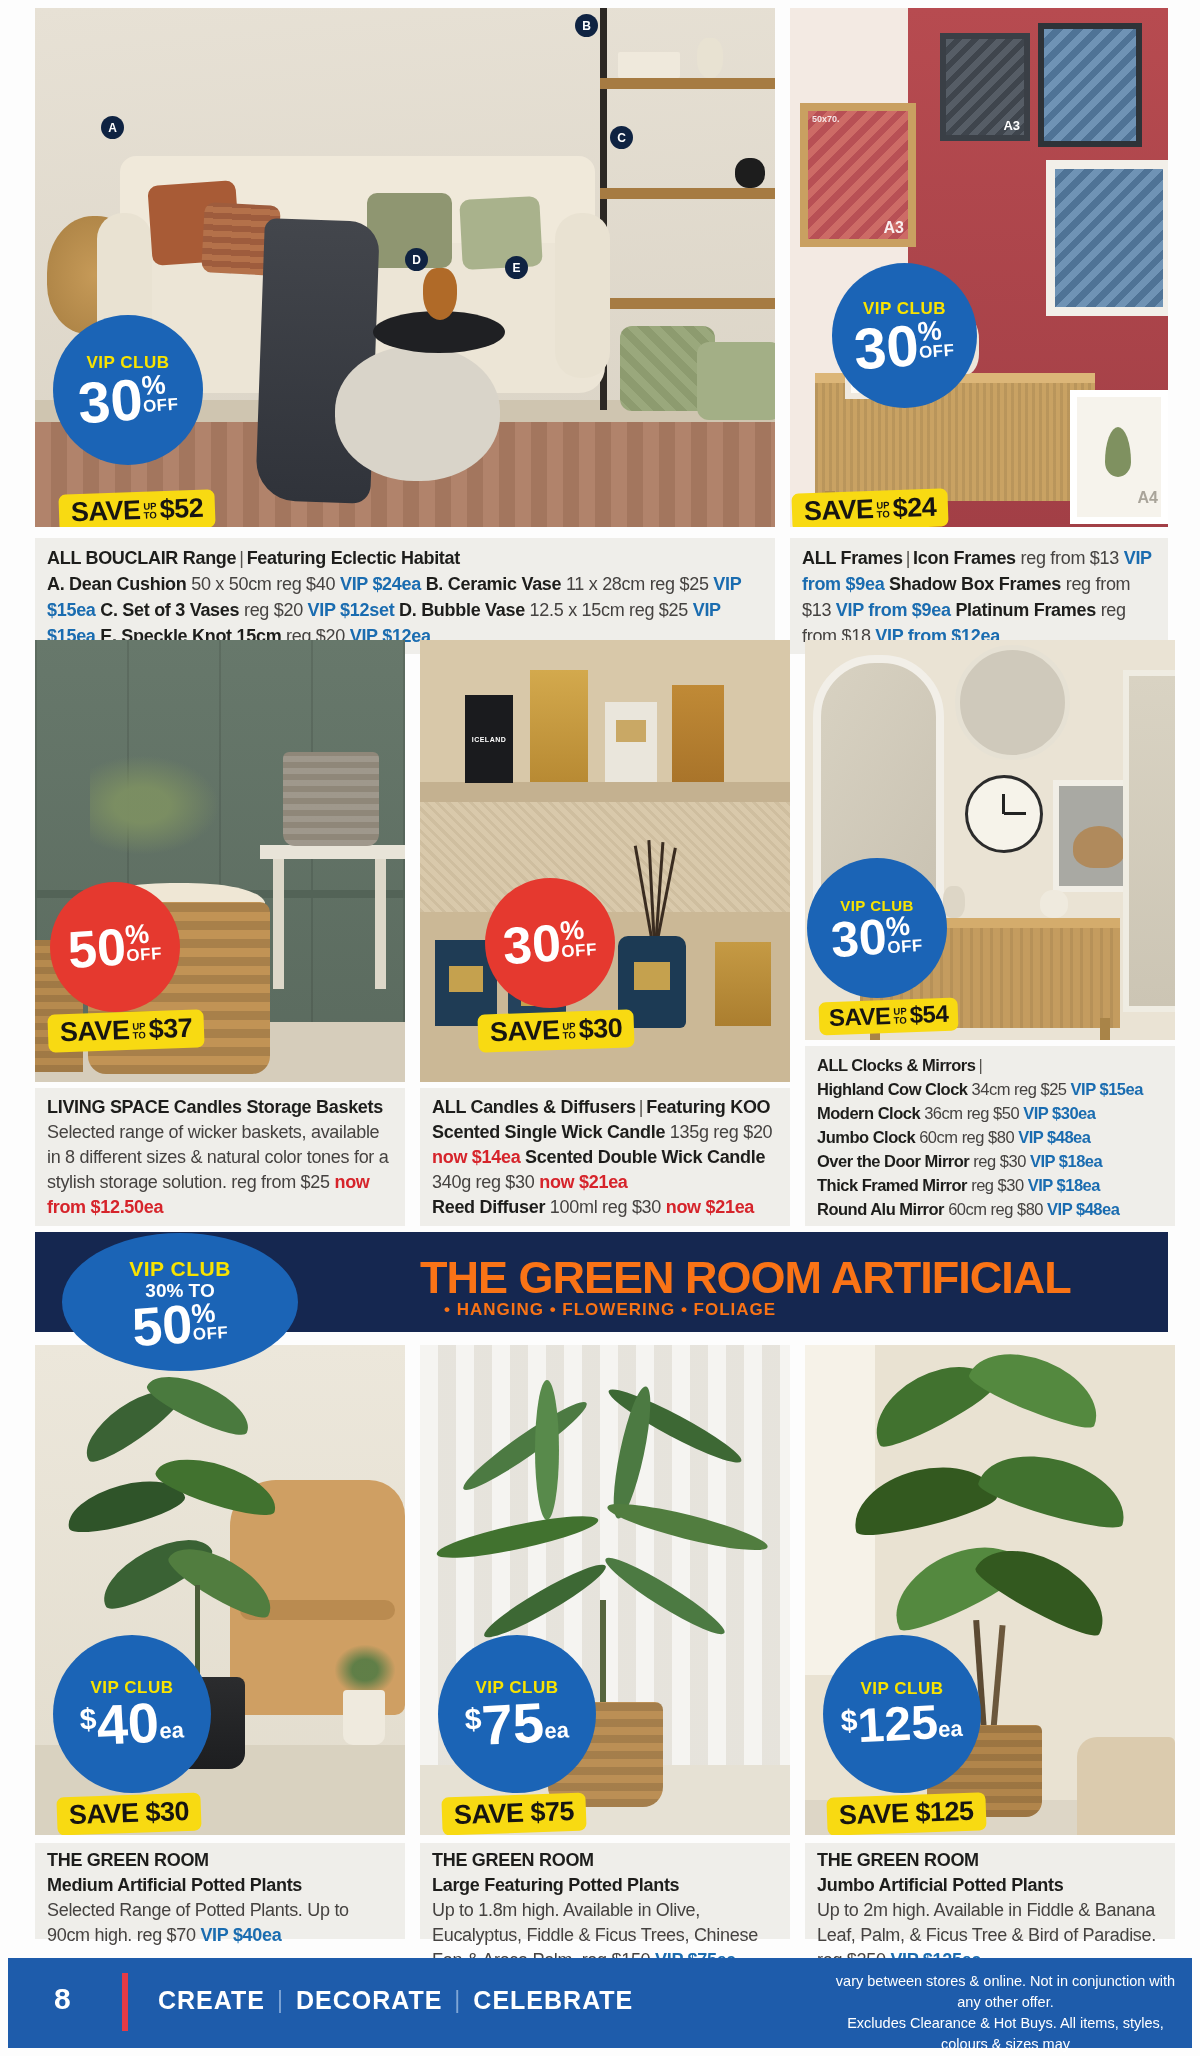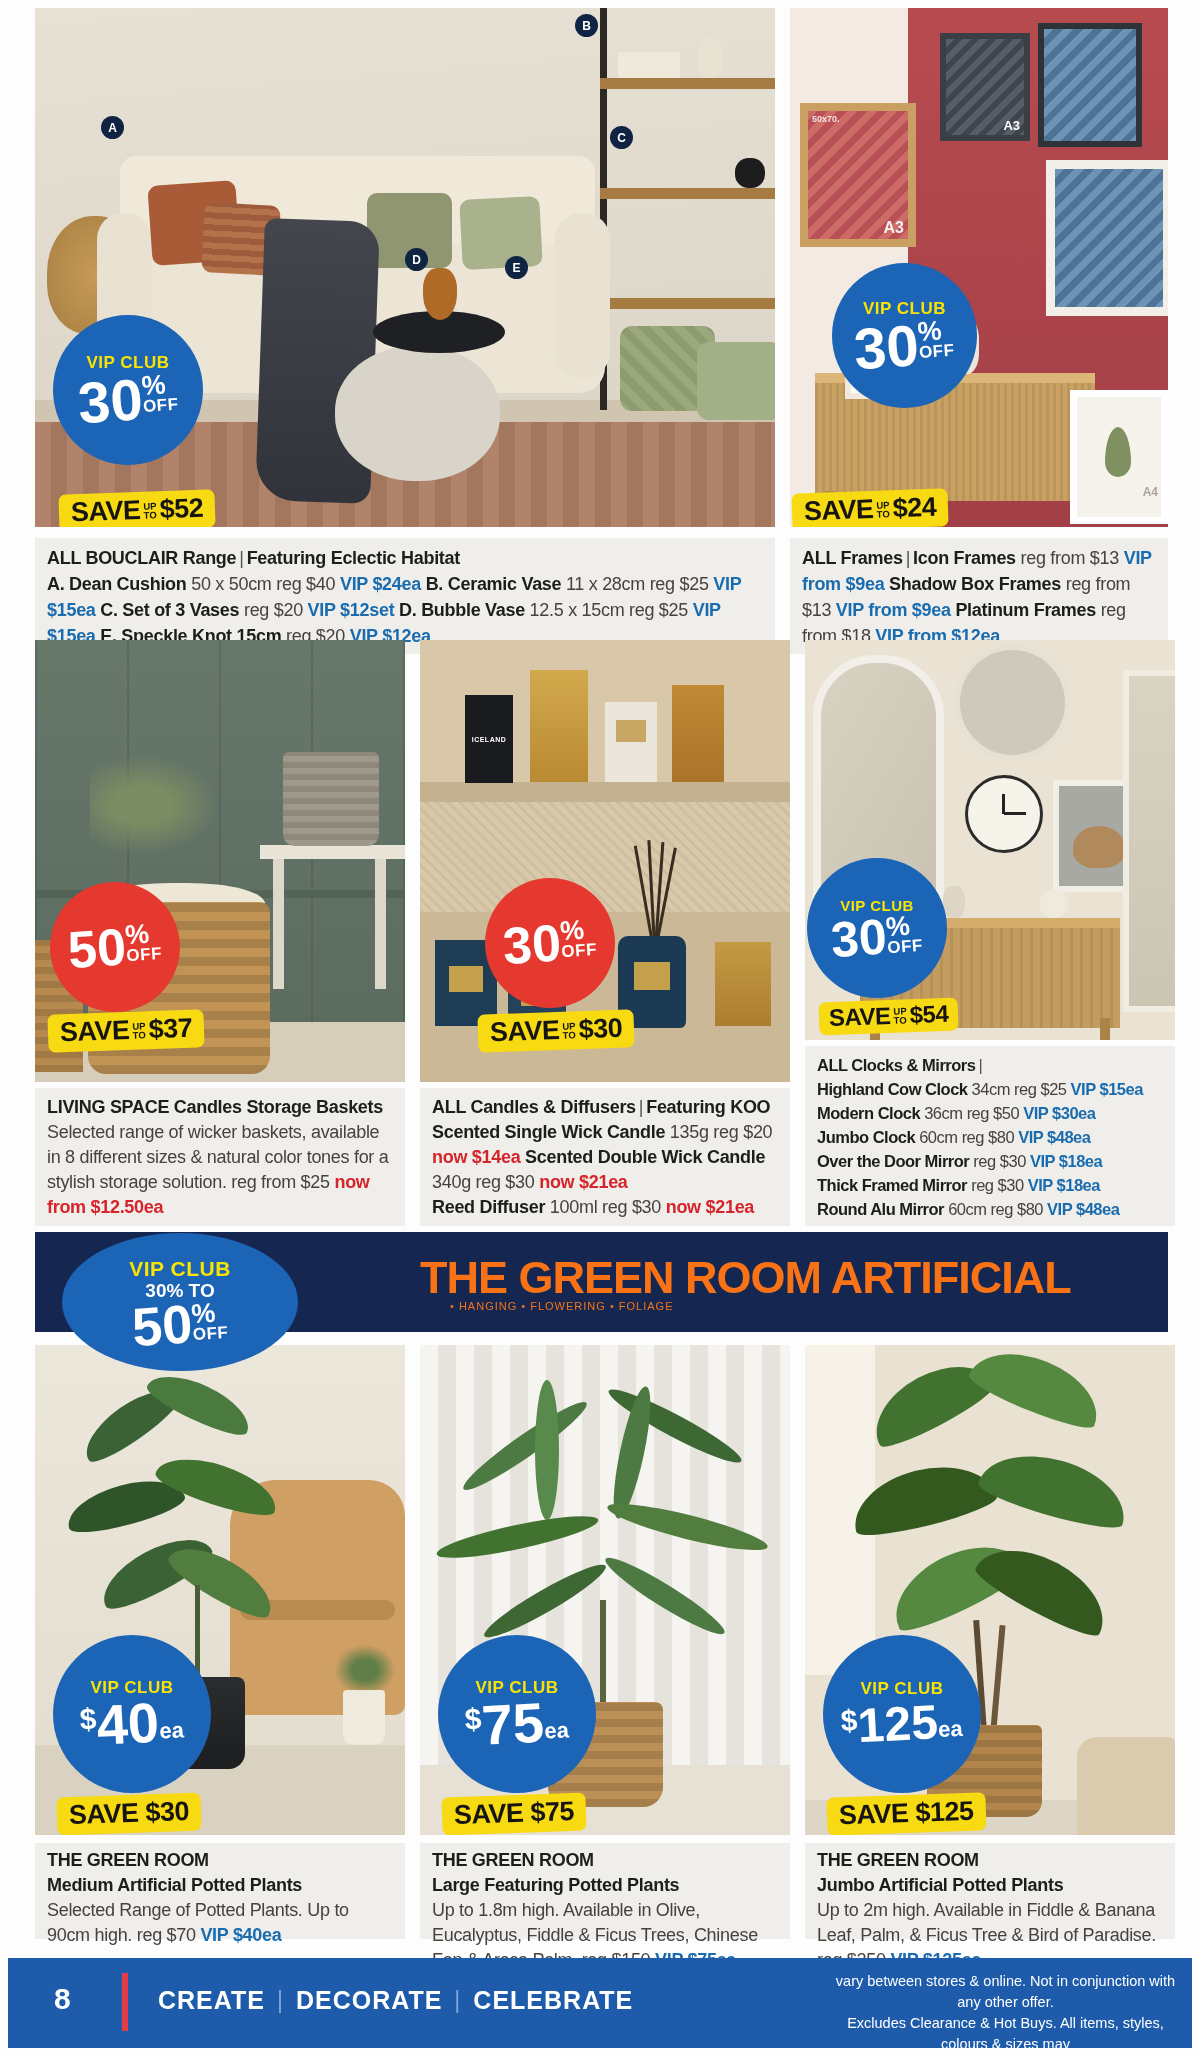--- a/index.html
+++ b/index.html
@@ -49,21 +49,21 @@
   #gr-banner{position:absolute;left:35px;top:1232px;width:1133px;height:100px;background:#152750;z-index:3;}
   #gr-circle{position:absolute;left:62px;top:1233px;width:236px;height:138px;background:#1b64b6;border-radius:50%;
              display:flex;flex-direction:column;align-items:center;justify-content:center;z-index:7;}
   #gr-circle .vip-club{font-size:21px;}
   .gr-range{color:#fff;font-weight:700;font-size:19px;line-height:20px;}
   #gr-circle .pct-num{font-size:54px;line-height:46px;}
   .gr-title{position:absolute;left:385px;top:24px;color:#f97316;font-weight:700;letter-spacing:-1px;}
   .gr-t1{font-size:45px;line-height:44px;}
   .gr-line2{display:flex;align-items:flex-end;}
   .gr-t2{font-size:45px;line-height:46px;}
-  .gr-bullets{font-size:11px;letter-spacing:1px;margin:0 0 8px 30px;font-weight:400;}
+  .gr-bullets{font-size:17px;letter-spacing:1px;margin:0 0 8px 24px;font-weight:700;}
 
   
   #footer{position:absolute;left:8px;top:1958px;width:1184px;height:90px;background:#1e5cab;z-index:3;}
   .pg-num{position:absolute;left:46px;top:24px;color:#fff;font-weight:700;font-size:30px;}
   .redbar{position:absolute;left:114px;top:15px;width:6px;height:58px;background:#e53b46;}
   .tagline{position:absolute;left:150px;top:28px;color:#fff;font-weight:700;font-size:25px;letter-spacing:1px;
            display:flex;align-items:center;}
   .tsep{color:#7fa6d6;font-weight:400;font-size:23px;margin:0 12px;}
   .disclaimer{position:absolute;right:14px;top:13px;width:345px;color:#fff;font-size:14.5px;line-height:21px;
               text-align:center;}
@@ -141,21 +141,21 @@
       <span class="scene-label" style="left:4px;top:3px;font-size:9px;opacity:.85;">50x70.</span>
       <span class="scene-label" style="right:4px;bottom:2px;font-size:16px;opacity:.9;">A3</span>
     </div>
     <div class="abs" style="left:25px;top:365px;width:280px;height:118px;background:repeating-linear-gradient(90deg,rgba(0,0,0,.08) 0 3px,rgba(0,0,0,0) 3px 7px),#c9a263;border-top:10px solid #dcb678;"></div>
     <div class="abs" style="left:35px;top:483px;width:10px;height:30px;background:#b08b4e;"></div>
     <div class="abs" style="left:285px;top:483px;width:10px;height:30px;background:#b08b4e;"></div>
     <div class="abs" style="left:55px;top:295px;width:66px;height:84px;background:radial-gradient(circle at 50% 55%,#d98a8f 18%,#fdfbf6 19%);border:6px solid #efe9df;"></div>
     <div class="abs" style="left:155px;top:308px;width:34px;height:58px;background:#ece6da;border-radius:40% 40% 35% 35%;"></div>
     <div class="abs" style="left:280px;top:382px;width:84px;height:120px;background:#f6f3ec;border:7px solid #ffffff;">
       <span class="abs" style="left:28px;top:30px;width:26px;height:50px;background:#7f9160;border-radius:50% 50% 50% 50%/70% 70% 30% 30%;"></span>
-      <span class="scene-label" style="right:3px;bottom:18px;font-size:12px;color:#a9a49a;">A4</span>
+      <span class="scene-label" style="right:3px;bottom:10px;font-size:16px;color:#a9a49a;">A4</span>
     </div>
 
     <div class="vip-circle" style="left:42px;top:255px;width:145px;height:145px;">
       <div class="vip-club">VIP CLUB</div>
       <div class="pct-row">
         <span class="pct-num">30</span>
         <span class="pct-col">
             <span class="pct-sign">%</span>
             <span class="pct-off">OFF</span>
           </span>

